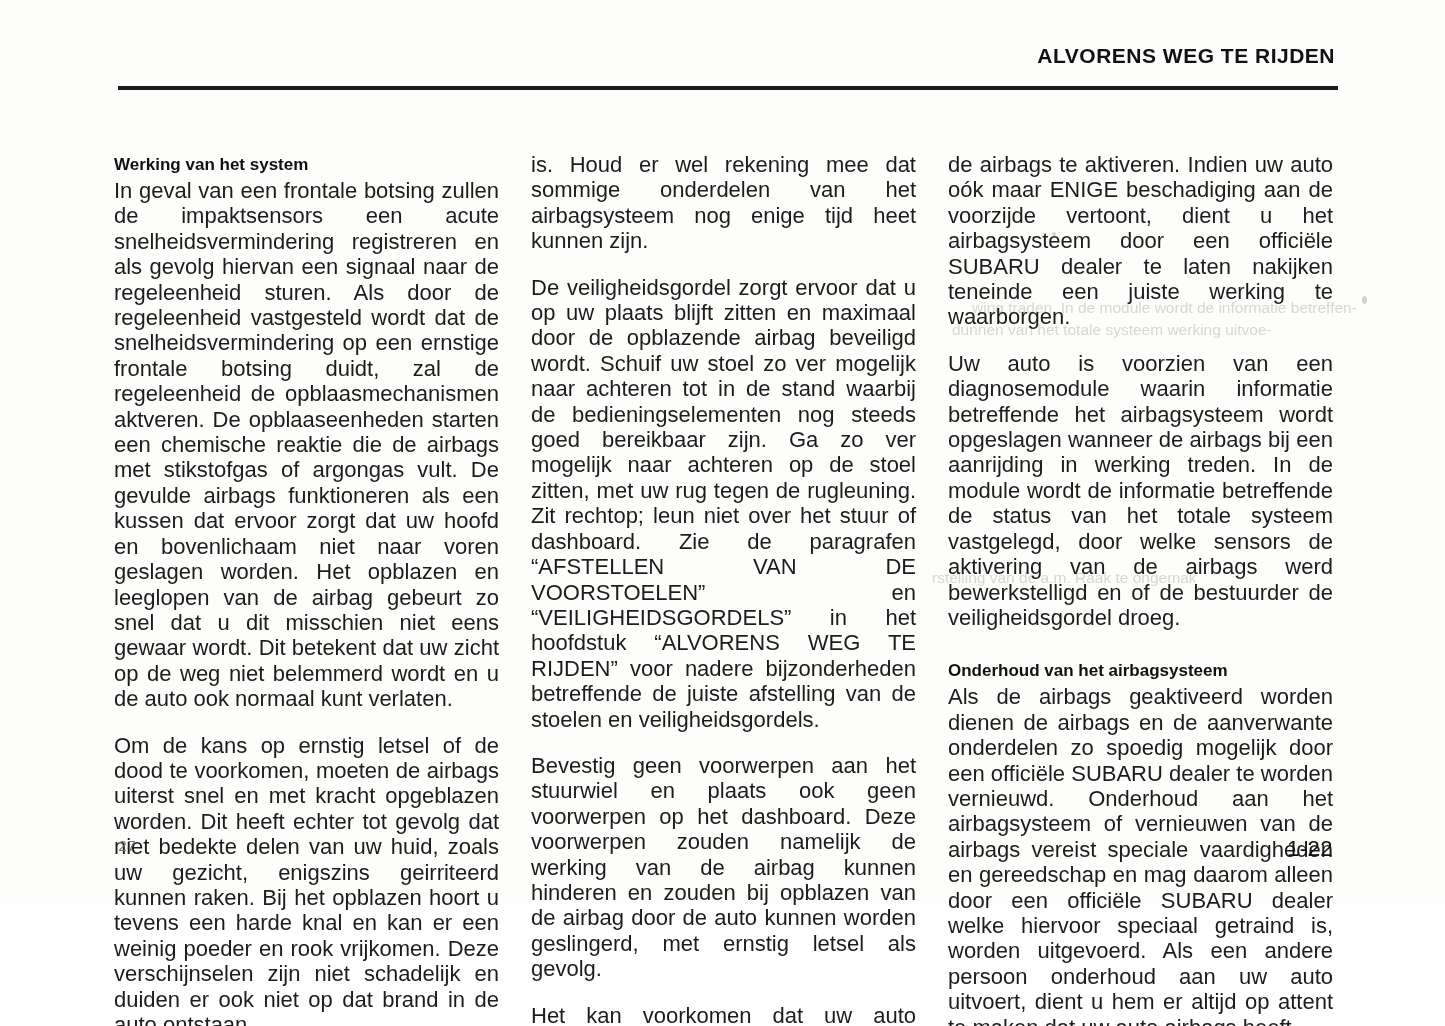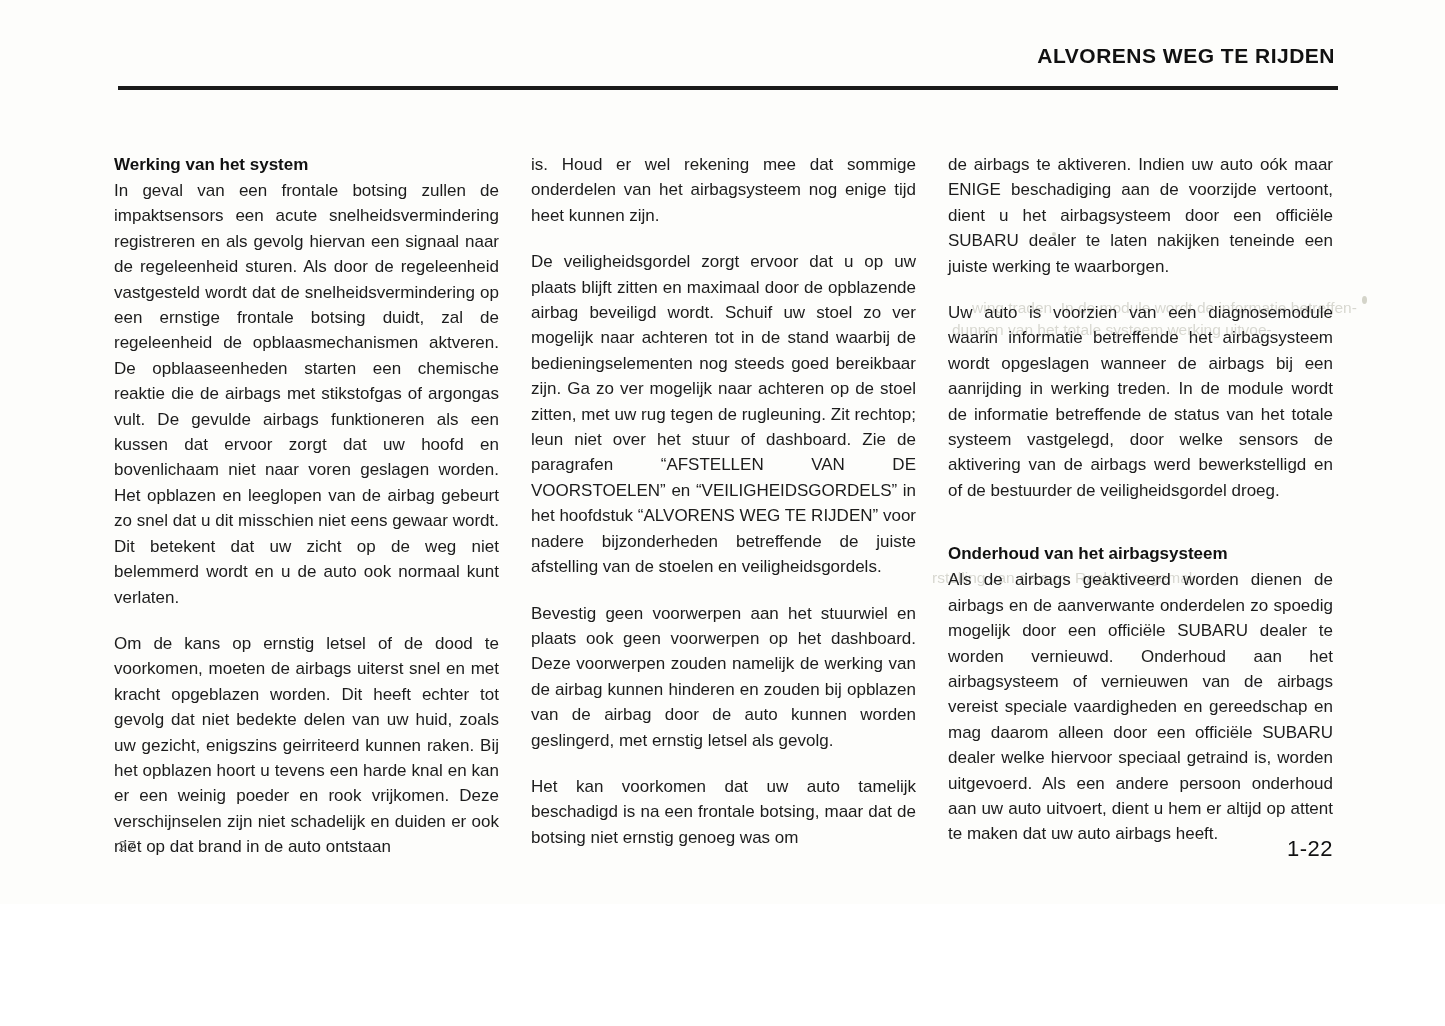--- a/index.html
+++ b/index.html
@@ -48,38 +48,38 @@
     left: 114px;
     width: 1228px;
     display: flex;
     gap: 32px;
   }
   .col {
     width: 385px;
   }
   .col p {
     margin: 0 0 21px 0;
-    font-size: 17px;
+    font-size: 22px;
     line-height: 25.4px;
     text-align: justify;
     text-justify: inter-word;
     color: #1c1c1c;
   }
   .col p:last-child {
     margin-bottom: 0;
   }
   .col h2 {
     margin: 0 0 1px 0;
     font-size: 17px;
     font-weight: bold;
     line-height: 25px;
     color: #111;
   }
   .col h2.spaced {
-    margin-top: 38px;
+    margin-top: 28px;
   }
   .footer-left {
     position: absolute;
     left: 118px;
     bottom: 48px;
     font-size: 15px;
     color: #737373;
     font-family: Liberation Mono, monospace;
   }
   .footer-right {

